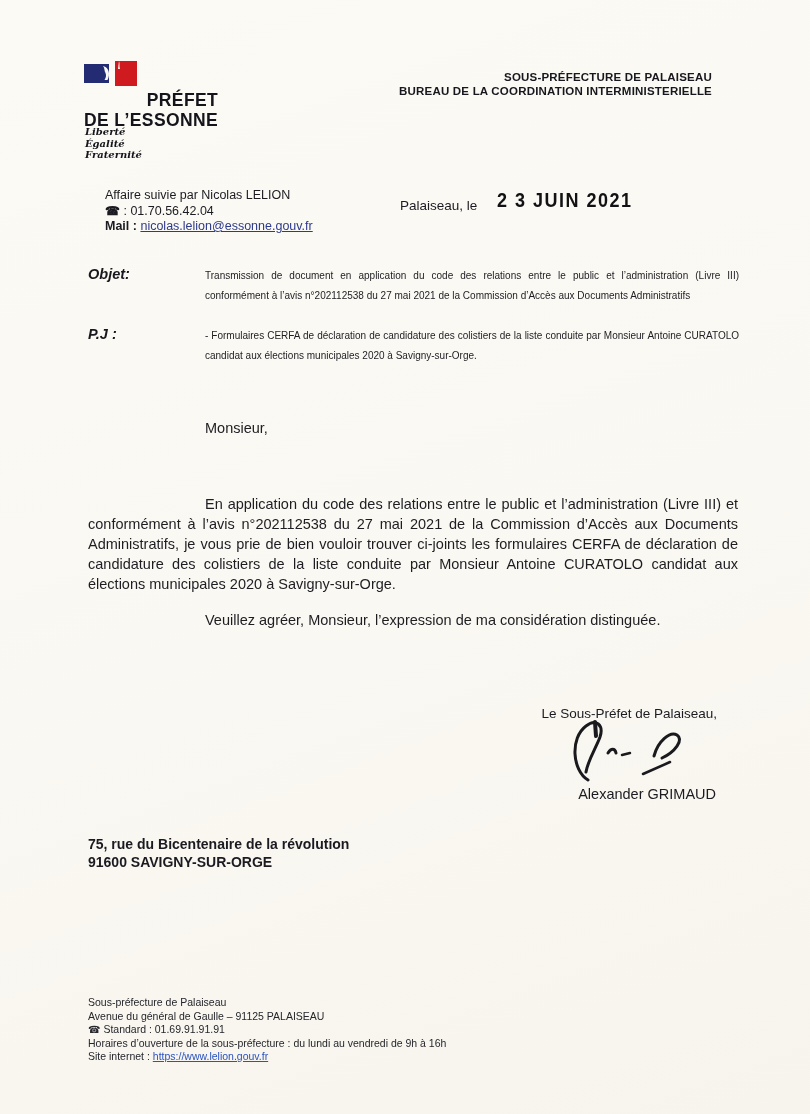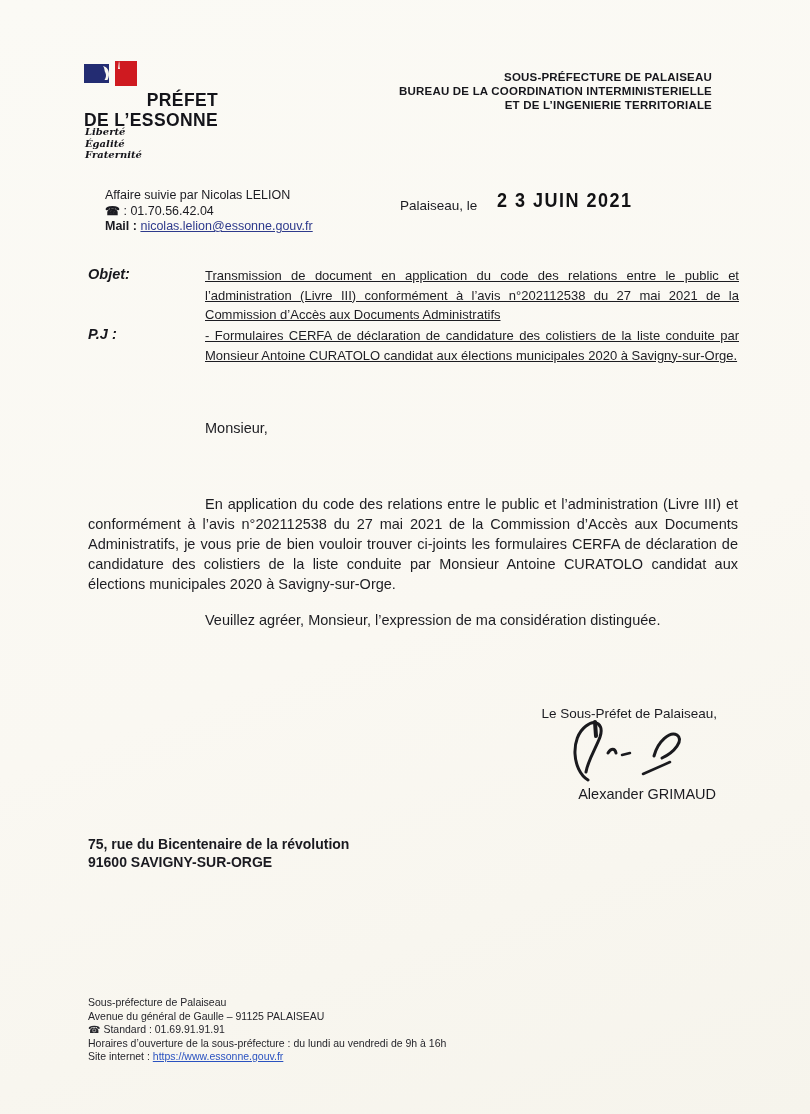--- a/index.html
+++ b/index.html
@@ -46,21 +46,21 @@
     left:497px;top:190px;
     font-size:18px;font-weight:900;letter-spacing:1.5px;
     transform:scaleY(1.08);transform-origin:left top;
     color:#121214;white-space:nowrap;
   }
 
   
   .meta-label{left:88px;font-size:14.5px;font-weight:700;color:#17171d;font-style:italic;}
   .meta-text{
     left:205px;width:534px;
-    font-size:13px;line-height:19.5px;text-align:justify;color:#1d1d22;text-decoration:underline;
+    font-size:10px;line-height:19.5px;text-align:justify;color:#1d1d22;
   }
 
   
   .salutation{left:205px;top:420px;font-size:14.5px;color:#1d1d22;}
   .paragraph{
     left:88px;top:494px;width:650px;
     font-size:14.5px;line-height:20px;text-align:justify;
     text-indent:117px;color:#1d1d22;
   }
   .closing{left:205px;top:612px;font-size:14.5px;color:#1d1d22;}
@@ -98,21 +98,20 @@
 
   <div class="abs motto">
     <div>Liberté</div>
     <div>Égalité</div>
     <div>Fraternité</div>
   </div>
 
   <div class="abs service">
     <div>SOUS-PRÉFECTURE DE PALAISEAU</div>
     <div>BUREAU DE LA COORDINATION INTERMINISTERIELLE</div>
-    <div>ET DE L’INGENIERIE TERRITORIALE</div>
   </div>
 
   <div class="abs contact">
     <div>Affaire suivie par Nicolas LELION</div>
     <div><span class="bold phone-glyph">☎</span> <span>: 01.70.56.42.04</span></div>
     <div><span class="bold">Mail :</span> <a href="#" class="doc-link">nicolas.lelion@essonne.gouv.fr</a></div>
   </div>
 
   <div class="abs place">Palaiseau, le</div>
   <div class="abs stamp">2 3 JUIN 2021</div>
@@ -145,16 +144,16 @@
   <div class="abs recipient">
     <div>75, rue du Bicentenaire de la révolution</div>
     <div>91600 SAVIGNY-SUR-ORGE</div>
   </div>
 
   <div class="abs footer">
     <div>Sous-préfecture de Palaiseau</div>
     <div>Avenue du général de Gaulle – 91125 PALAISEAU</div>
     <div><span class="phone-glyph">☎</span> <span>Standard : 01.69.91.91.91</span></div>
     <div>Horaires d’ouverture de la sous-préfecture : du lundi au vendredi de 9h à 16h</div>
-    <div><span>Site internet : </span><a href="#" class="doc-link">https://www.essonne.gouv.fr</a></div>
+    <div><span>Site internet : </span><a href="#" class="doc-link">https://www.lelion.gouv.fr</a></div>
   </div>
 
 </div>
 
 </body></html>

